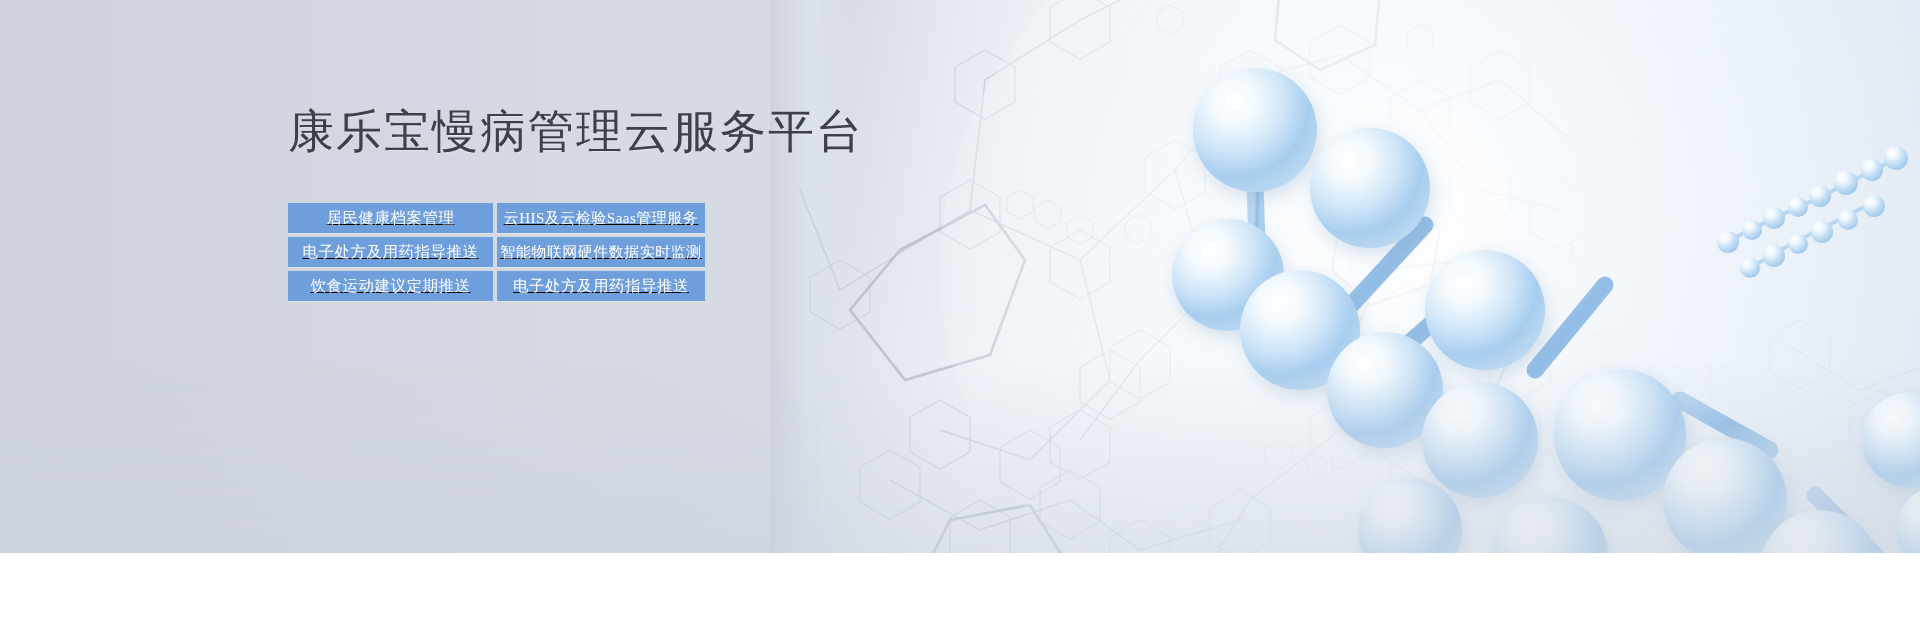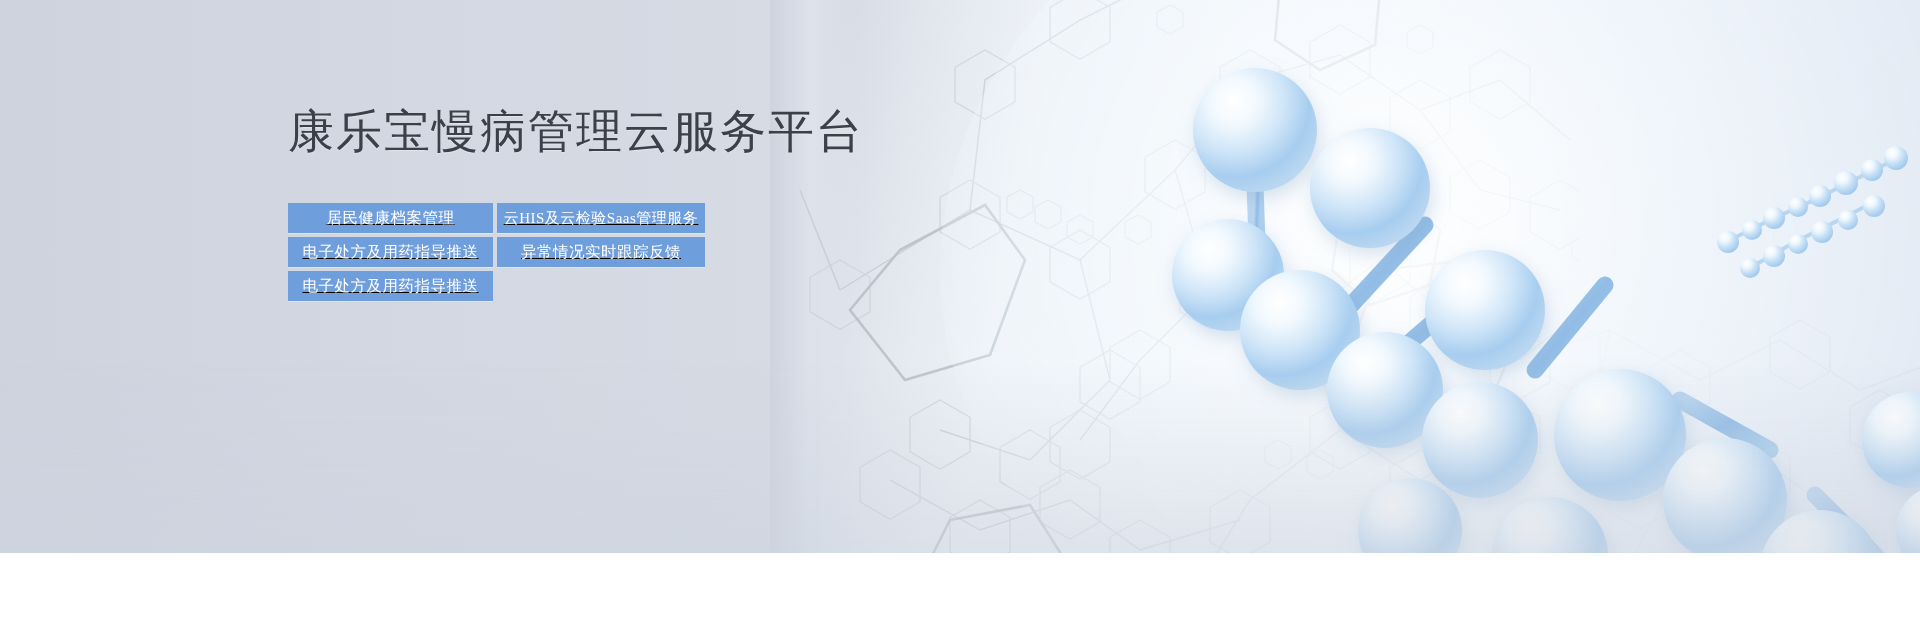--- a/index.html
+++ b/index.html
@@ -323,18 +323,19 @@
 
   <div class="bg-bottom-shade"></div>
 
   <div class="content">
     <h1 class="title">康乐宝慢病管理云服务平台</h1>
 
     <div class="tag-grid">
       <div class="tag">居民健康档案管理</div>
       <div class="tag wide">云HIS及云检验Saas管理服务</div>
       <div class="tag">电子处方及用药指导推送</div>
-      <div class="tag">异常情况实时跟踪反馈</div>
+      <div class="tag wide">智能物联网硬件数据实时监测</div>
+      <div class="tag">饮食运动建议定期推送</div>
       <div class="tag">电子处方及用药指导推送</div>
     </div>
   </div>
 
 </div>
 
 </body></html>

